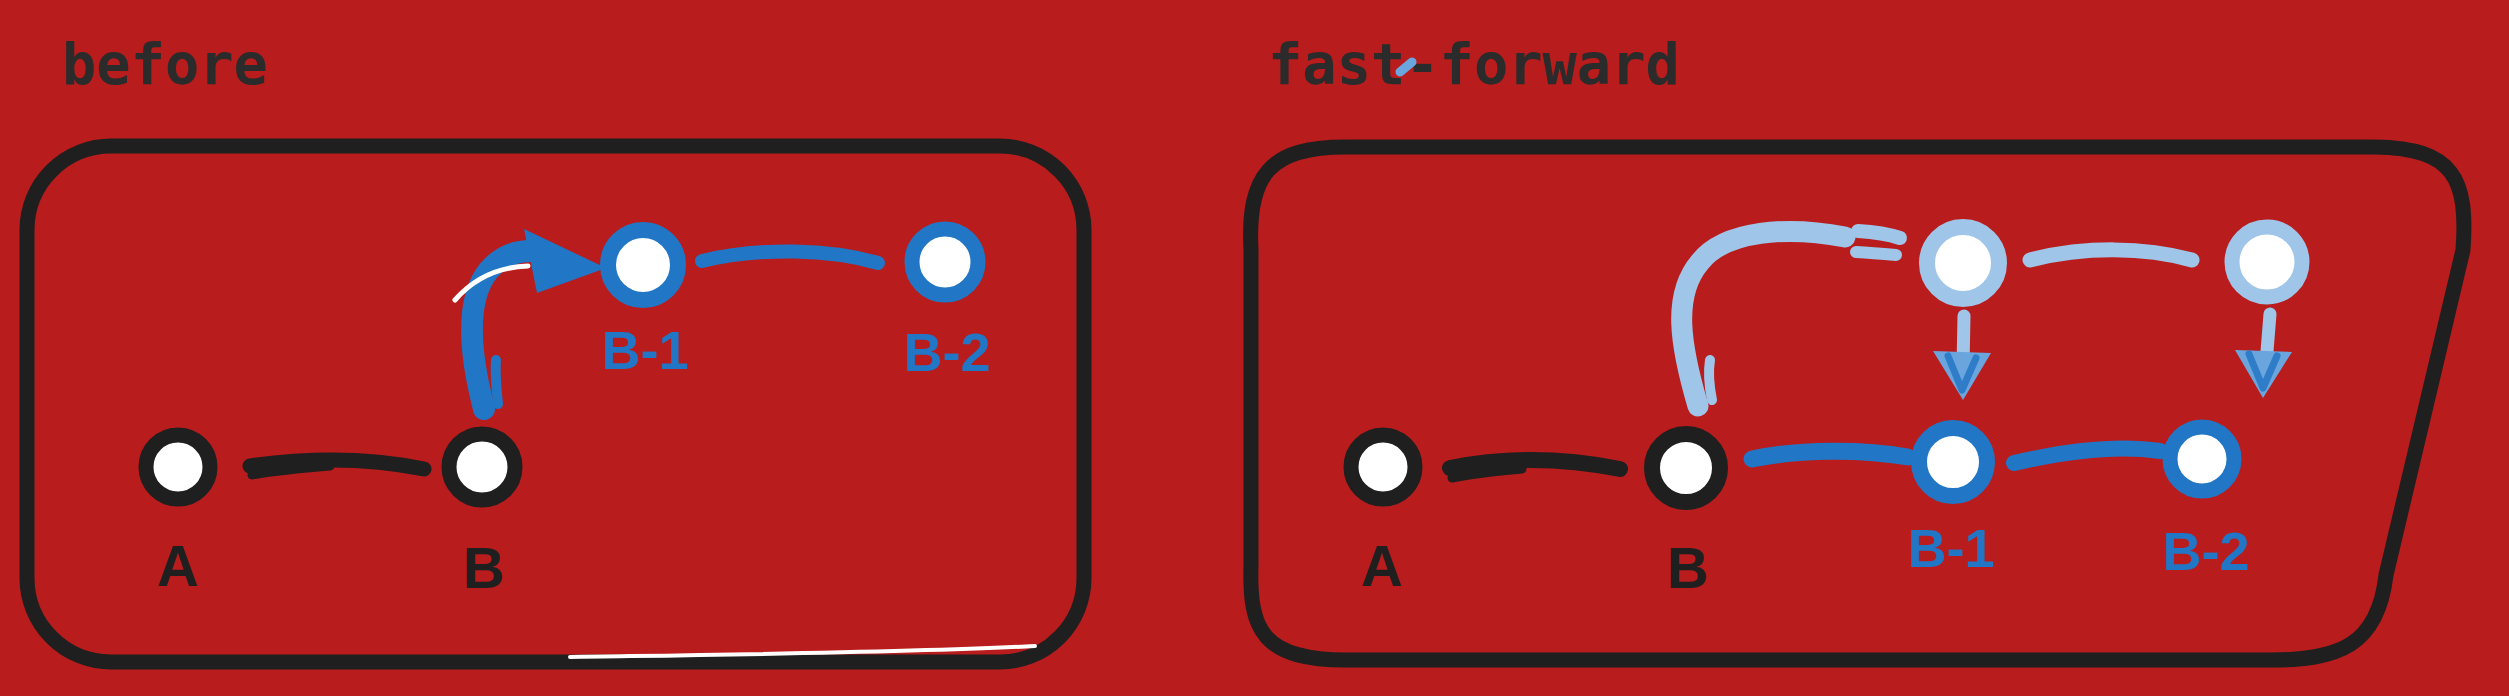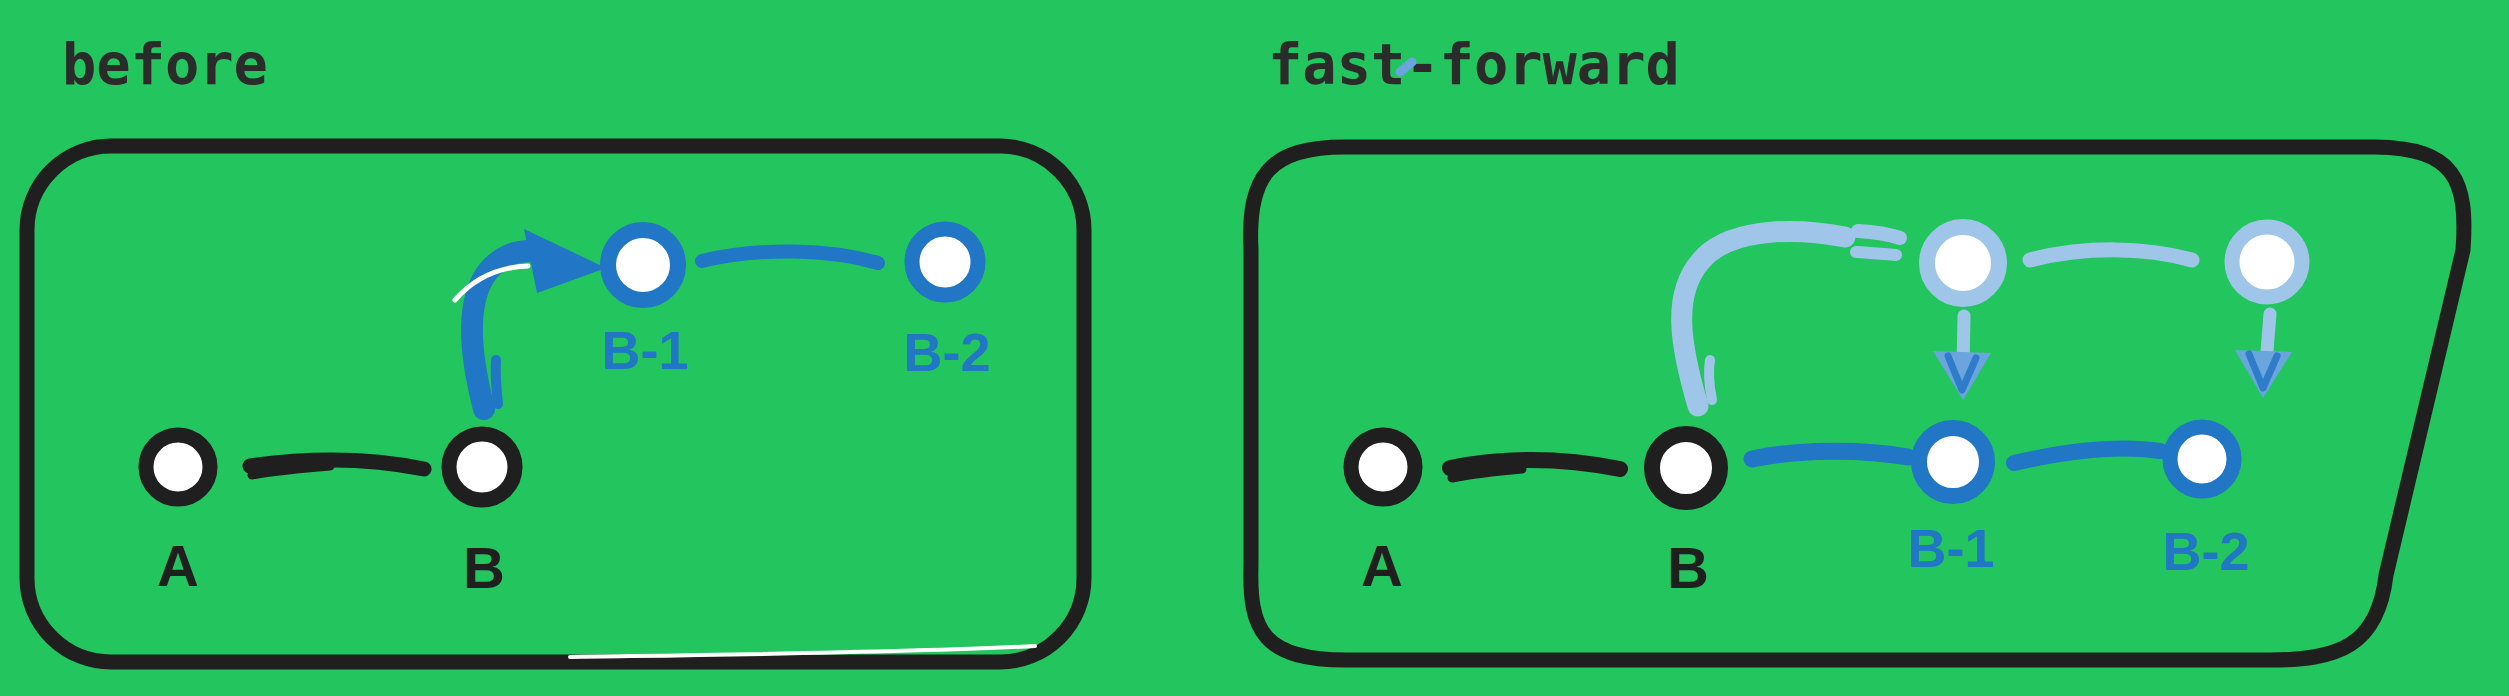--- a/index.html
+++ b/index.html
@@ -4,21 +4,21 @@
 <style>
   html, body {
     margin: 0;
     padding: 0;
     background: #ffffff;
   }
   .stage {
     position: relative;
     width: 2509px;
     height: 696px;
-    background: #22c55e;
+    background: #b91c1c;
     overflow: hidden;
     text-align: center;
   }
   svg {
     display: block;
   }
   .panel-title {
     font-family: "DejaVu Sans Mono", monospace;
     font-weight: bold;
     font-size: 57px;

